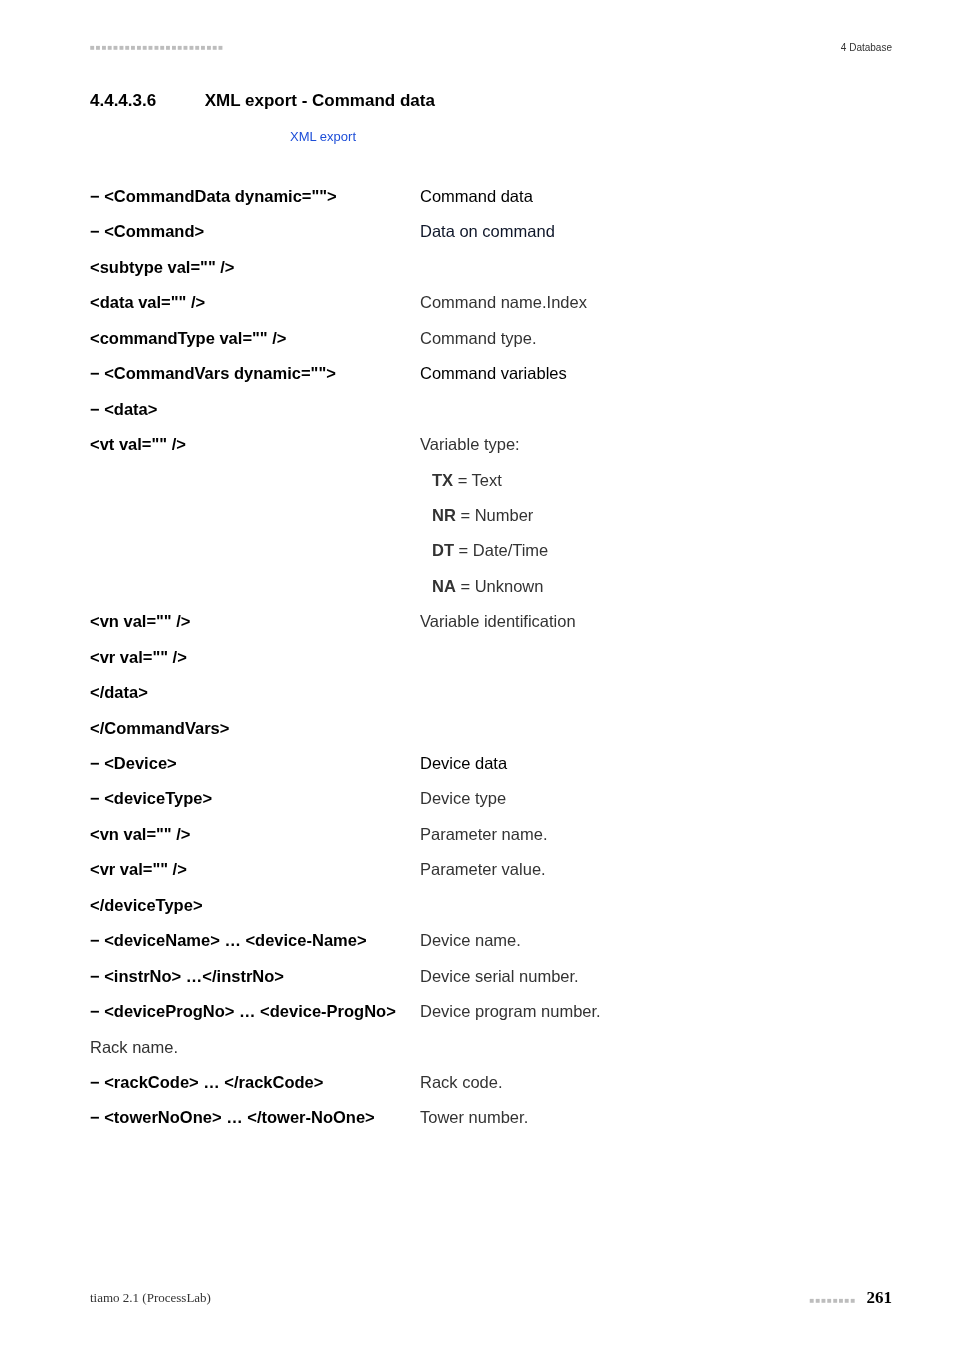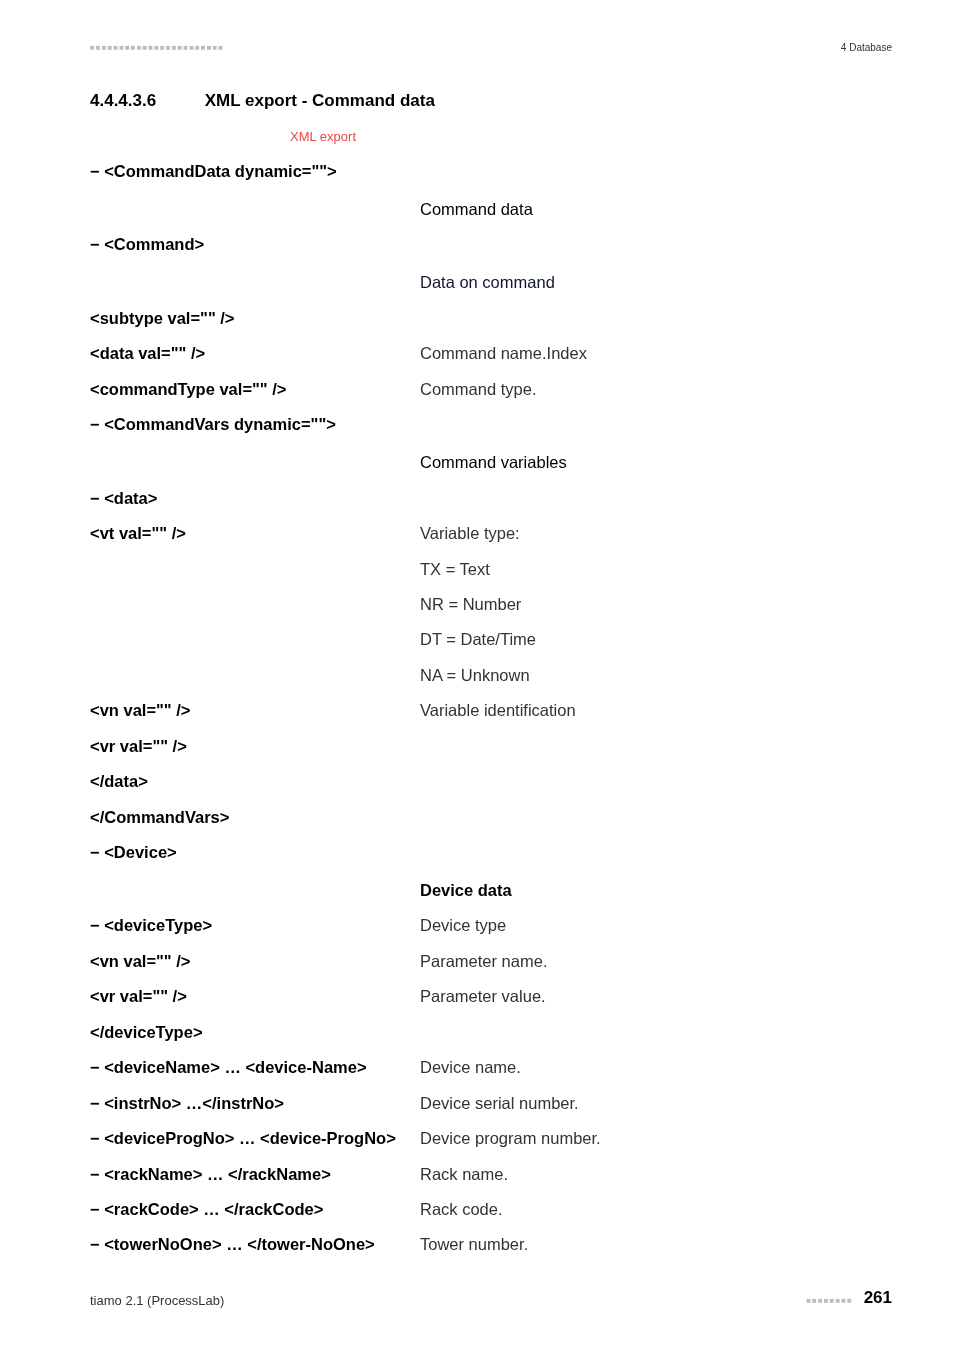--- a/index.html
+++ b/index.html
@@ -31,24 +31,24 @@
     font-size: 17px;
     font-weight: 700;
     margin-bottom: 18px;
   }
   .section-title .num {
     display: inline-block;
     width: 110px;
   }
   .caption {
     font-size: 13px;
-    color: #ef4444;
+    color: #1d4ed8;
     margin-left: 200px;
     margin-top: 2px;
-    margin-bottom: 10px;
+    margin-bottom: 35px;
   }
   .rows {
     display: flex;
     flex-direction: column;
   }
   .row {
     display: flex;
     align-items: flex-start;
     padding: 7px 0;
     min-height: 34px;
@@ -60,30 +60,31 @@
     padding-right: 10px;
     line-height: 1.3;
   }
   .right {
     flex: 1;
     font-size: 16.5px;
     font-weight: 400;
     line-height: 1.3;
     color: #333;
   }
-  .right.semibold { font-weight: 400; color:#000;margin-top:38px; }
-  .right .st { font-weight: 400; }
+  .right.semibold { font-weight: 400; color:#000; }
+  .right .st { font-weight: 700; margin-left: 12px; }
   .footer {
     position: absolute;
     bottom: 42px;
     left: 90px;
     right: 62px;
     display: flex;
     justify-content: space-between;
-    align-items: flex-end;
+    align-items: center;
+    font-family: Liberation Serif, serif;
   }
   .footer-left { font-size: 13px; color: #333; }
   .footer-right { font-size: 17px; font-weight: 700; }
   .footer-dots {
     color: #bdbdbd;
     font-size: 8px;
     letter-spacing: 1px;
     margin-right: 6px;
   }
 </style>
@@ -160,21 +161,21 @@
     <div class="row">
       <div class="left">&lt;/data&gt;</div>
       <div class="right"></div>
     </div>
     <div class="row">
       <div class="left">&lt;/CommandVars&gt;</div>
       <div class="right"></div>
     </div>
     <div class="row">
       <div class="left">− &lt;Device&gt;</div>
-      <div class="right semibold" style="font-weight: 700; color: rgb(0, 0, 0);">Device data</div>
+      <div class="right semibold" style="font-weight: 400; color: rgb(0, 0, 0);">Device data</div>
     </div>
     <div class="row">
       <div class="left">− &lt;deviceType&gt;</div>
       <div class="right">Device type</div>
     </div>
     <div class="row">
       <div class="left">&lt;vn val="" /&gt;</div>
       <div class="right">Parameter name.</div>
     </div>
     <div class="row">
@@ -191,21 +192,20 @@
     </div>
     <div class="row">
       <div class="left">− &lt;instrNo&gt; …&lt;/instrNo&gt;</div>
       <div class="right">Device serial number.</div>
     </div>
     <div class="row">
       <div class="left">− &lt;deviceProgNo&gt; … &lt;device-ProgNo&gt;</div>
       <div class="right">Device program number.</div>
     </div>
     <div class="row">
-      <div class="left">− &lt;rackName&gt; … &lt;/rackName&gt;</div>
       <div class="right">Rack name.</div>
     </div>
     <div class="row">
       <div class="left">− &lt;rackCode&gt; … &lt;/rackCode&gt;</div>
       <div class="right">Rack code.</div>
     </div>
     <div class="row">
       <div class="left">− &lt;towerNoOne&gt; … &lt;/tower-NoOne&gt;</div>
       <div class="right">Tower number.</div>
     </div>

